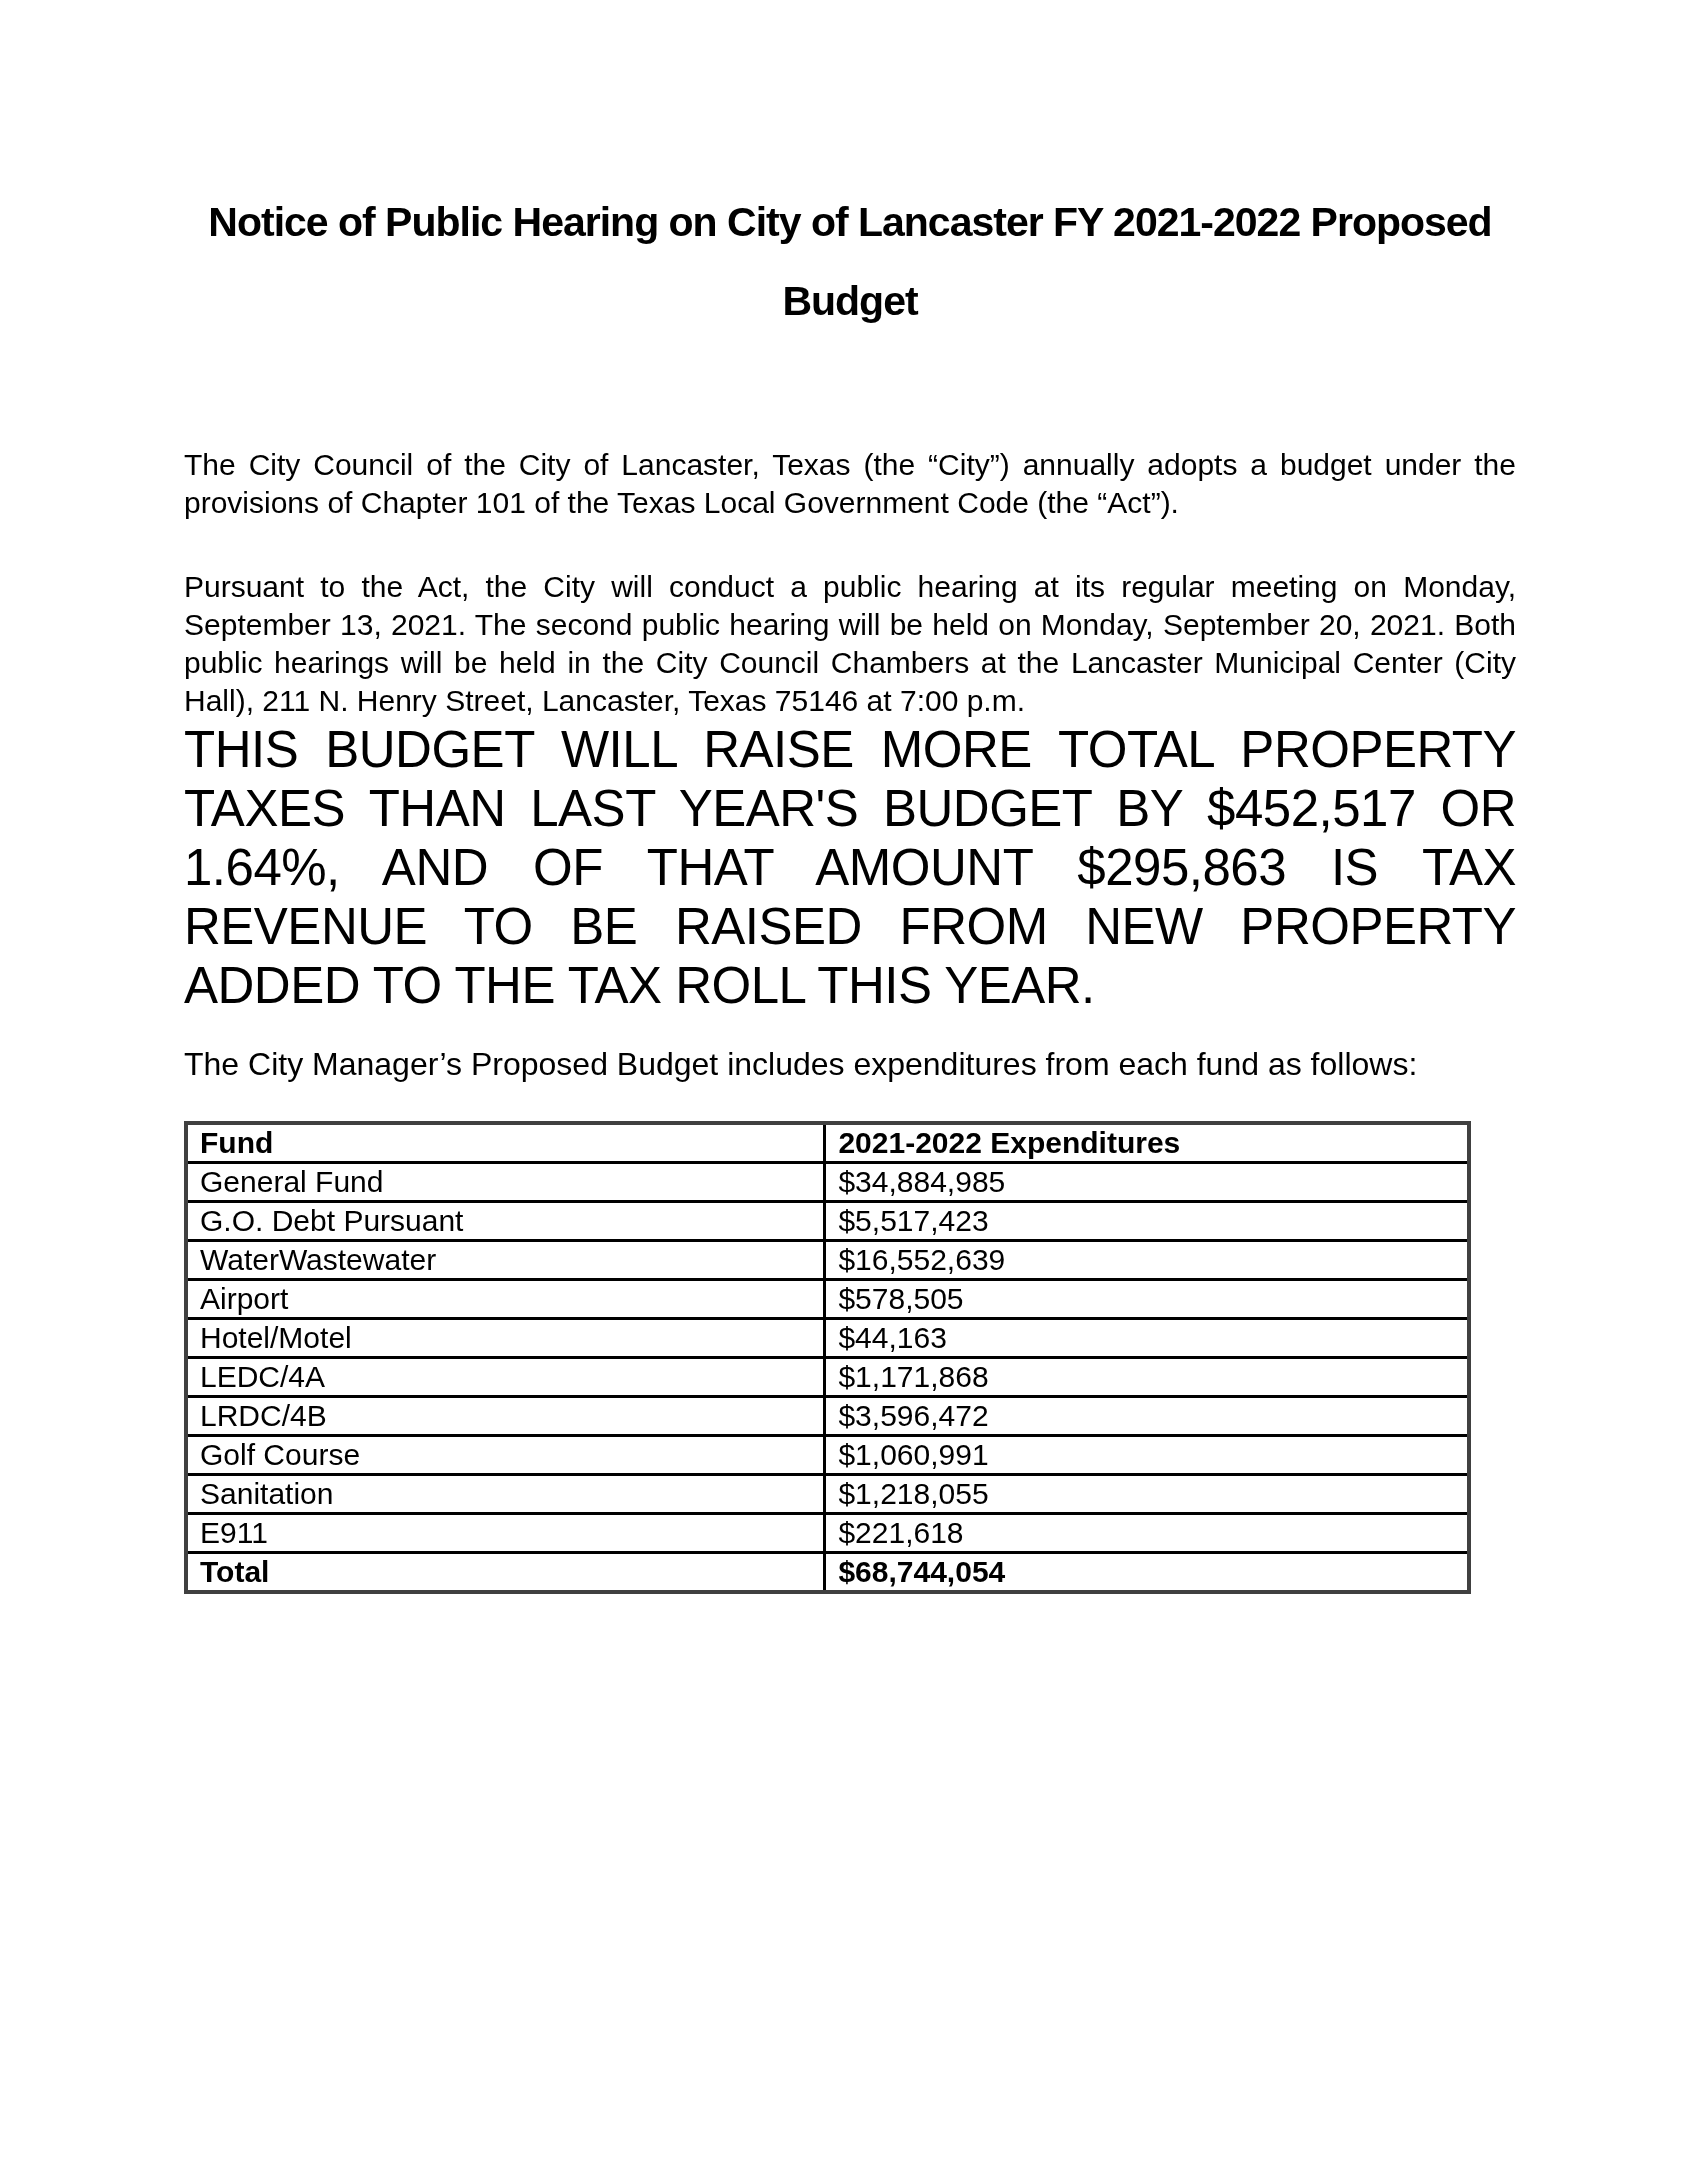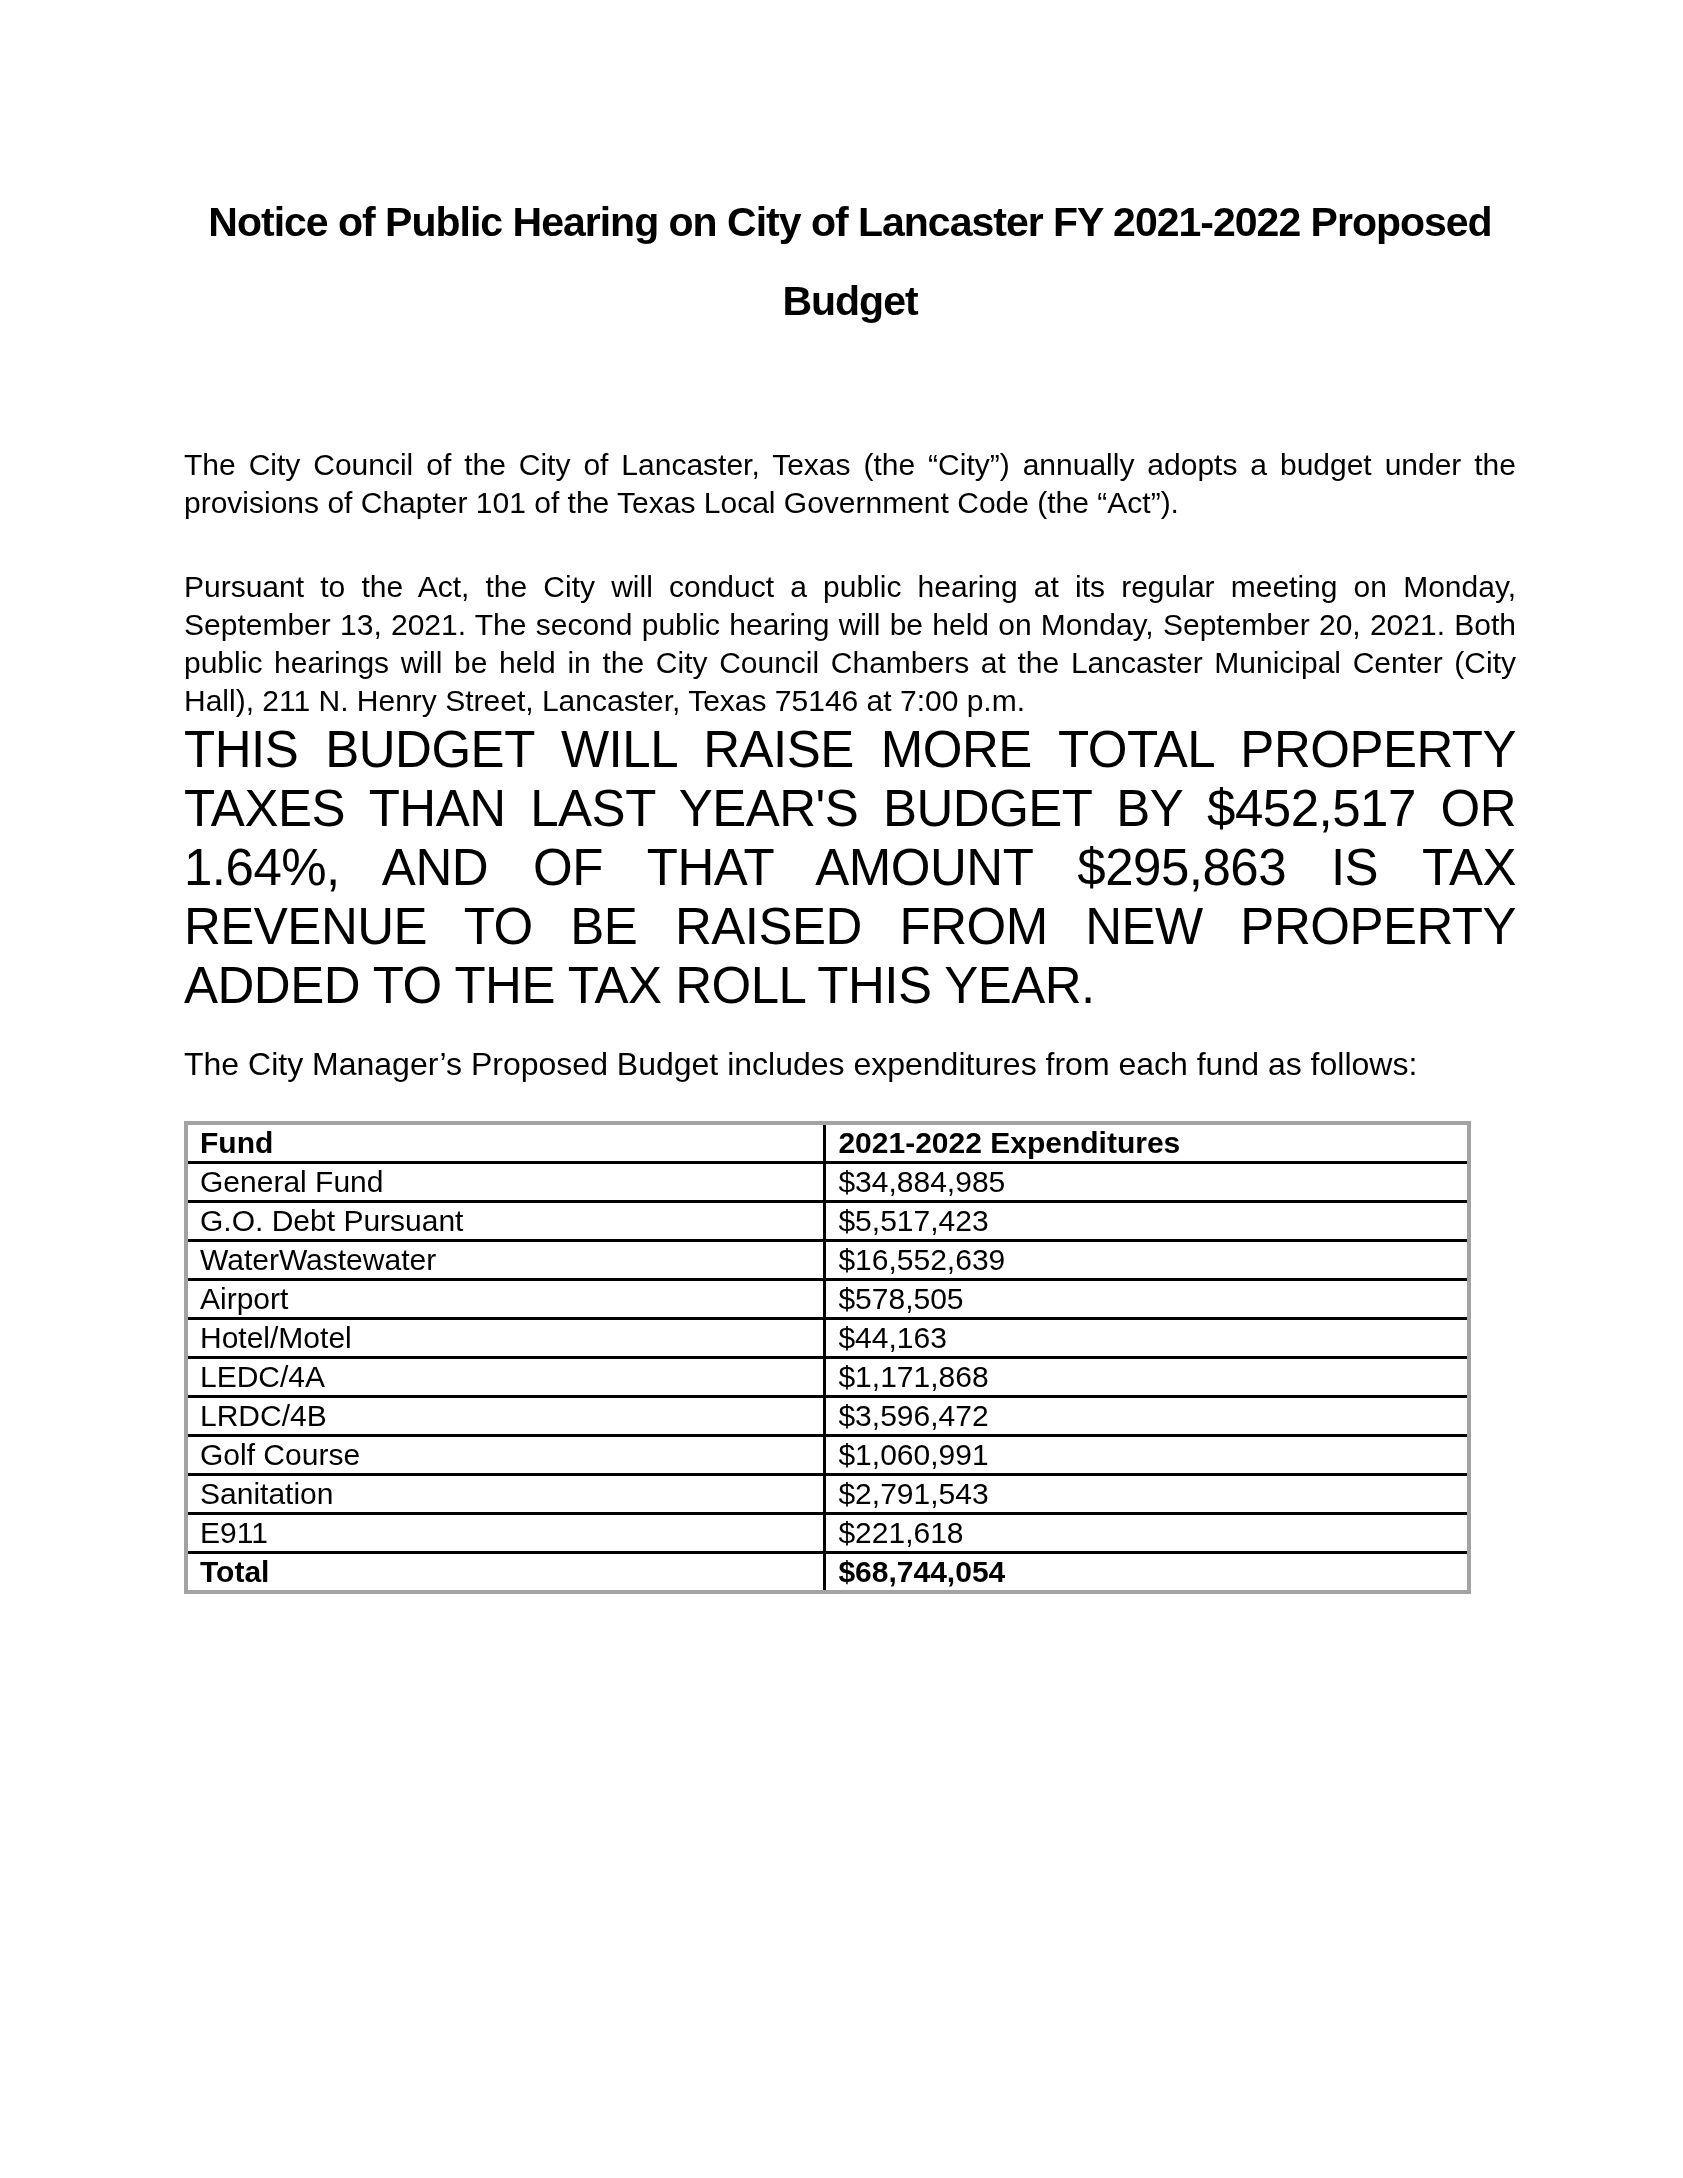--- a/index.html
+++ b/index.html
@@ -49,21 +49,21 @@
   .table-intro {
     margin-top: 30px;
     font-size: 32px;
     line-height: 38px;
     text-align: left;
   }
   table.fund-table {
     margin-top: 38px;
     border-collapse: collapse;
     width: 1287px;
-    border: 4px solid #a3a3a3;
+    border: 4px solid #404040;
   }
   table.fund-table td {
     border: 3px solid #000000;
     font-size: 30px;
     line-height: 34px;
     height: 36px;
     padding: 0 6px 0 12px;
     vertical-align: middle;
     white-space: nowrap;
   }
@@ -119,21 +119,21 @@
         <tr>
           <td class="col-fund">LRDC/4B</td>
           <td>$3,596,472</td>
         </tr>
         <tr>
           <td class="col-fund">Golf Course</td>
           <td>$1,060,991</td>
         </tr>
         <tr>
           <td class="col-fund">Sanitation</td>
-          <td>$2,791,543</td>
+          <td>$1,218,055</td>
         </tr>
         <tr>
           <td class="col-fund">E911</td>
           <td>$221,618</td>
         </tr>
         <tr class="total-row">
           <td class="col-fund">Total</td>
           <td>$68,744,054</td>
         </tr>
       </tbody>

